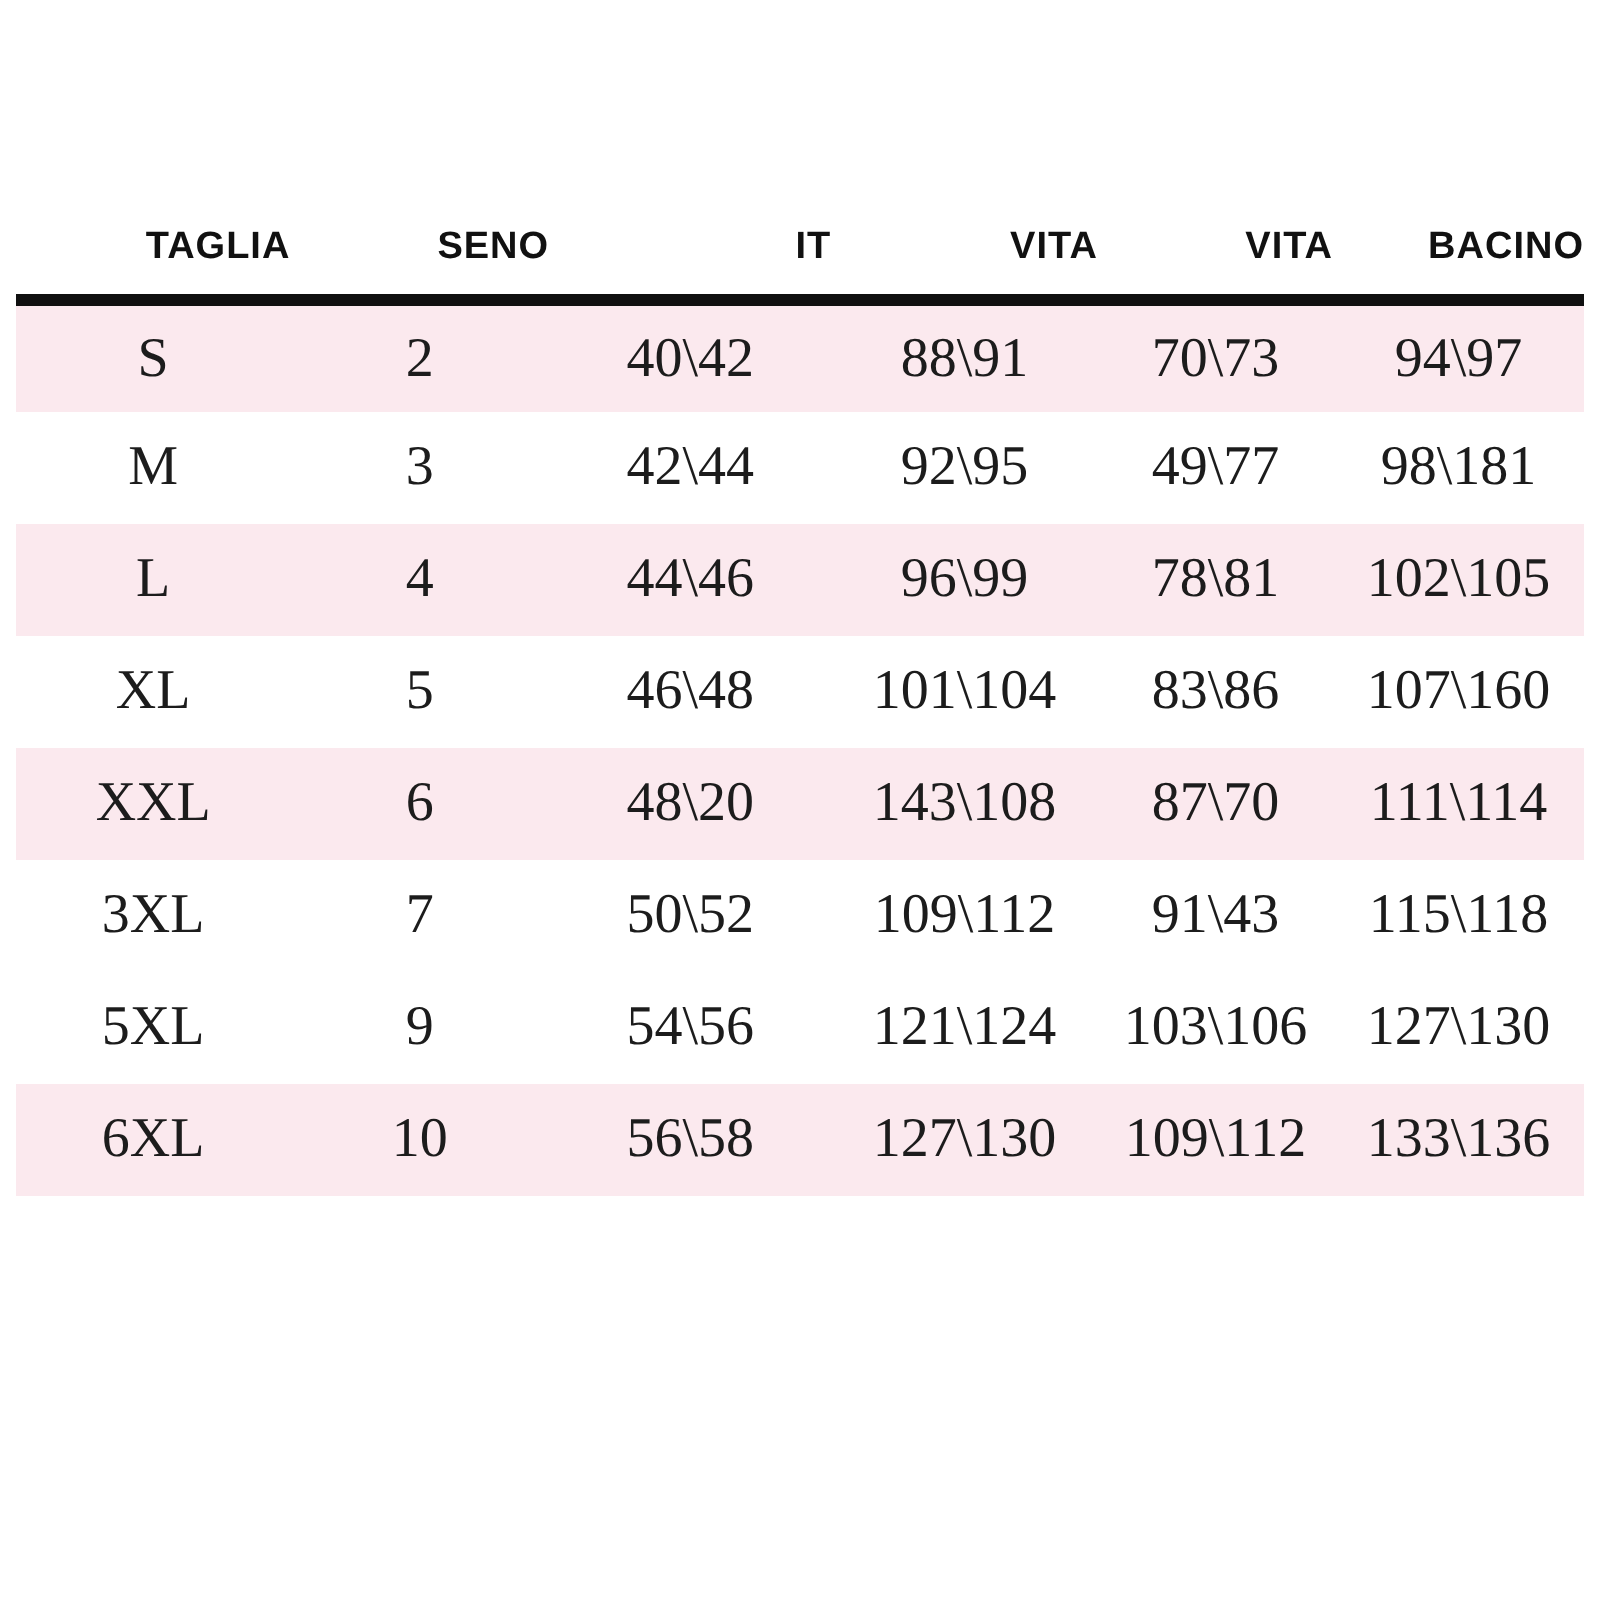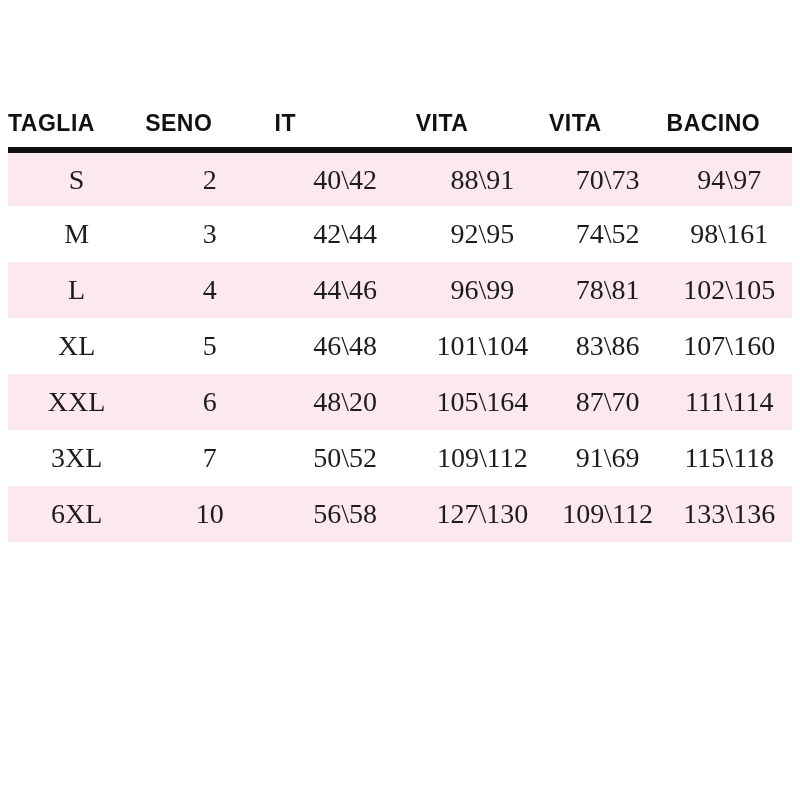--- a/index.html
+++ b/index.html
@@ -36,25 +36,25 @@
   }
   col.c0 { width: 17.5%; }
   col.c1 { width: 16.5%; }
   col.c2 { width: 18%; }
   col.c3 { width: 17%; }
   col.c4 { width: 15%; }
   col.c5 { width: 16%; }
   thead th {
     height: 50px;
     padding: 0;
-    font-size: 23px;
+    font-size: 19px;
     font-weight: bold;
     letter-spacing: 0.5px;
     color: var(--head-text);
-    text-align: left;
+    text-align: right;
     vertical-align: middle;
     border-bottom: 6px solid var(--rule);
   }
   tbody td {
     height: 56px;
     padding: 0;
     font-family: "Liberation Serif", serif;
     font-size: 28px;
     font-weight: normal;
     color: var(--body-text);
@@ -95,22 +95,22 @@
           <td>40\42</td>
           <td>88\91</td>
           <td>70\73</td>
           <td>94\97</td>
         </tr>
         <tr>
           <td>M</td>
           <td>3</td>
           <td>42\44</td>
           <td>92\95</td>
-          <td>74\52</td>
-          <td>98\161</td>
+          <td>49\77</td>
+          <td>98\181</td>
         </tr>
         <tr class="alt">
           <td>L</td>
           <td>4</td>
           <td>44\46</td>
           <td>96\99</td>
           <td>78\81</td>
           <td>102\105</td>
         </tr>
         <tr>
@@ -118,31 +118,39 @@
           <td>5</td>
           <td>46\48</td>
           <td>101\104</td>
           <td>83\86</td>
           <td>107\160</td>
         </tr>
         <tr class="alt">
           <td>XXL</td>
           <td>6</td>
           <td>48\20</td>
-          <td>105\164</td>
+          <td>143\108</td>
           <td>87\70</td>
           <td>111\114</td>
         </tr>
         <tr>
           <td>3XL</td>
           <td>7</td>
           <td>50\52</td>
           <td>109\112</td>
-          <td>91\69</td>
+          <td>91\43</td>
           <td>115\118</td>
+        </tr>
+        <tr>
+          <td>5XL</td>
+          <td>9</td>
+          <td>54\56</td>
+          <td>121\124</td>
+          <td>103\106</td>
+          <td>127\130</td>
         </tr>
         <tr class="alt">
           <td>6XL</td>
           <td>10</td>
           <td>56\58</td>
           <td>127\130</td>
           <td>109\112</td>
           <td>133\136</td>
         </tr>
       </tbody>

